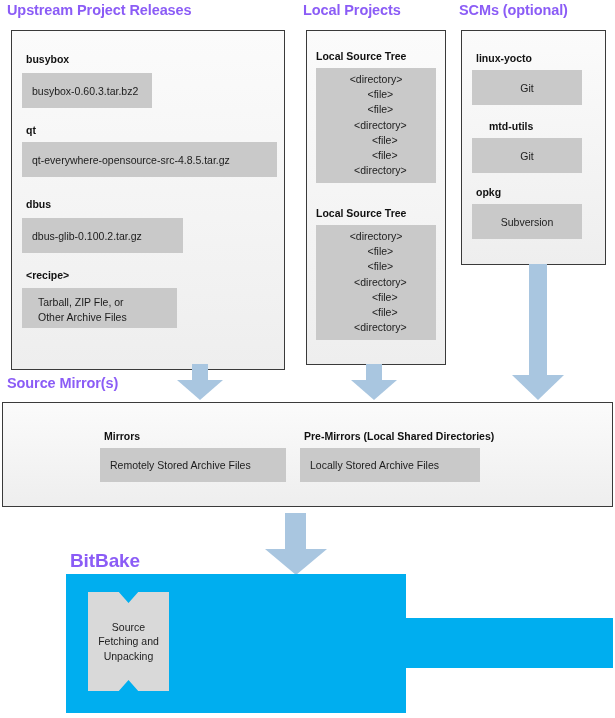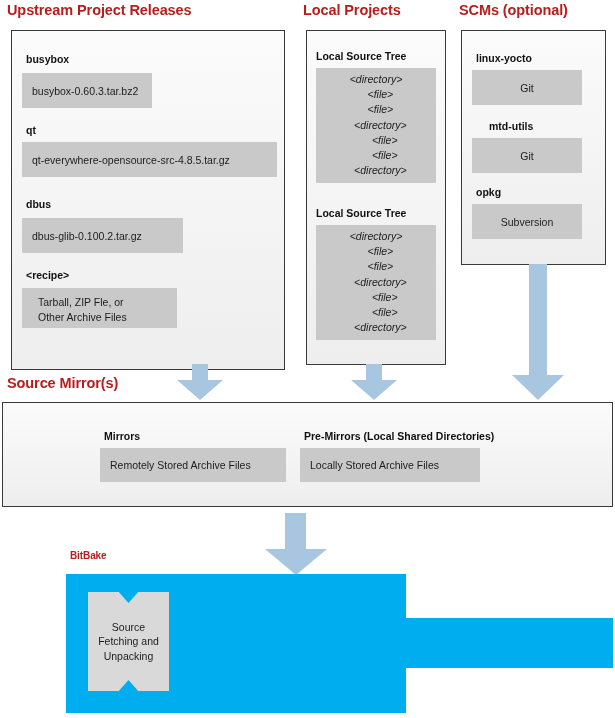--- a/index.html
+++ b/index.html
@@ -15,21 +15,21 @@
     font-family: "Liberation Sans", "DejaVu Sans", sans-serif;
     color: #1a1a1a;
     -webkit-font-smoothing: antialiased;
   }
   .abs { position: absolute; }
 
   
   .col-title {
     font-size: 14.5px;
     font-weight: bold;
-    color: #b91c1c;
+    color: #8b5cf6;
     letter-spacing: -0.1px;
     white-space: nowrap;
   }
 
   
   .panel {
     border: 1px solid #3a3a3a;
     background: linear-gradient(to bottom, #fbfbfb 0%, #f4f4f4 55%, #eeeeee 100%);
     box-sizing: border-box;
   }
@@ -53,21 +53,20 @@
   }
   .chip.left   { justify-content: flex-start; padding-left: 10px; }
   .chip.center { justify-content: center; }
   .chip.tree   {
     display: block;
     text-align: center;
     font-size: 10.5px;
     line-height: 15.2px;
     padding-top: 4px;
     white-space: pre;
-    font-style: italic;
   }
   .chip.multi {
     display: block;
     padding: 7px 0 0 16px;
     line-height: 15px;
   }
 
   
   .arrow {
     background: #a9c6e0;
@@ -178,21 +177,21 @@
 
 <div class="abs item-label" style="left:304px; top:430px;">Pre-Mirrors (Local Shared Directories)</div>
 <div class="abs chip left" style="left:300px; top:448px; width:180px; height:34px;">Locally Stored Archive Files</div>
 
 <div class="abs" style="left:265px; top:513px; width:62px; height:62px;">
   <div class="arrow" style="position:absolute; left:20px; top:0; width:21px; height:37px;"></div>
   <div class="arrow" style="position:absolute; left:0; top:36px; width:62px; height:26px;
        clip-path: polygon(0% 0%, 100% 0%, 50% 100%);"></div>
 </div>
 
-<div class="abs col-title" style="left:70px; top:550px; font-size:10px;">BitBake</div>
+<div class="abs col-title" style="left:70px; top:550px; font-size:19px;">BitBake</div>
 
 <div class="abs bitbake-shape" style="left:66px; top:574px; width:340px; height:139px;"></div>
 
 <div class="abs bitbake-shape" style="left:404px; top:618px; width:209px; height:50px;"></div>
 
 <div class="abs notch-box" style="left:88px; top:592px; width:81px; height:99px;">
     <span style="white-space:pre;">Source
 Fetching and
 Unpacking</span>
   </div>

